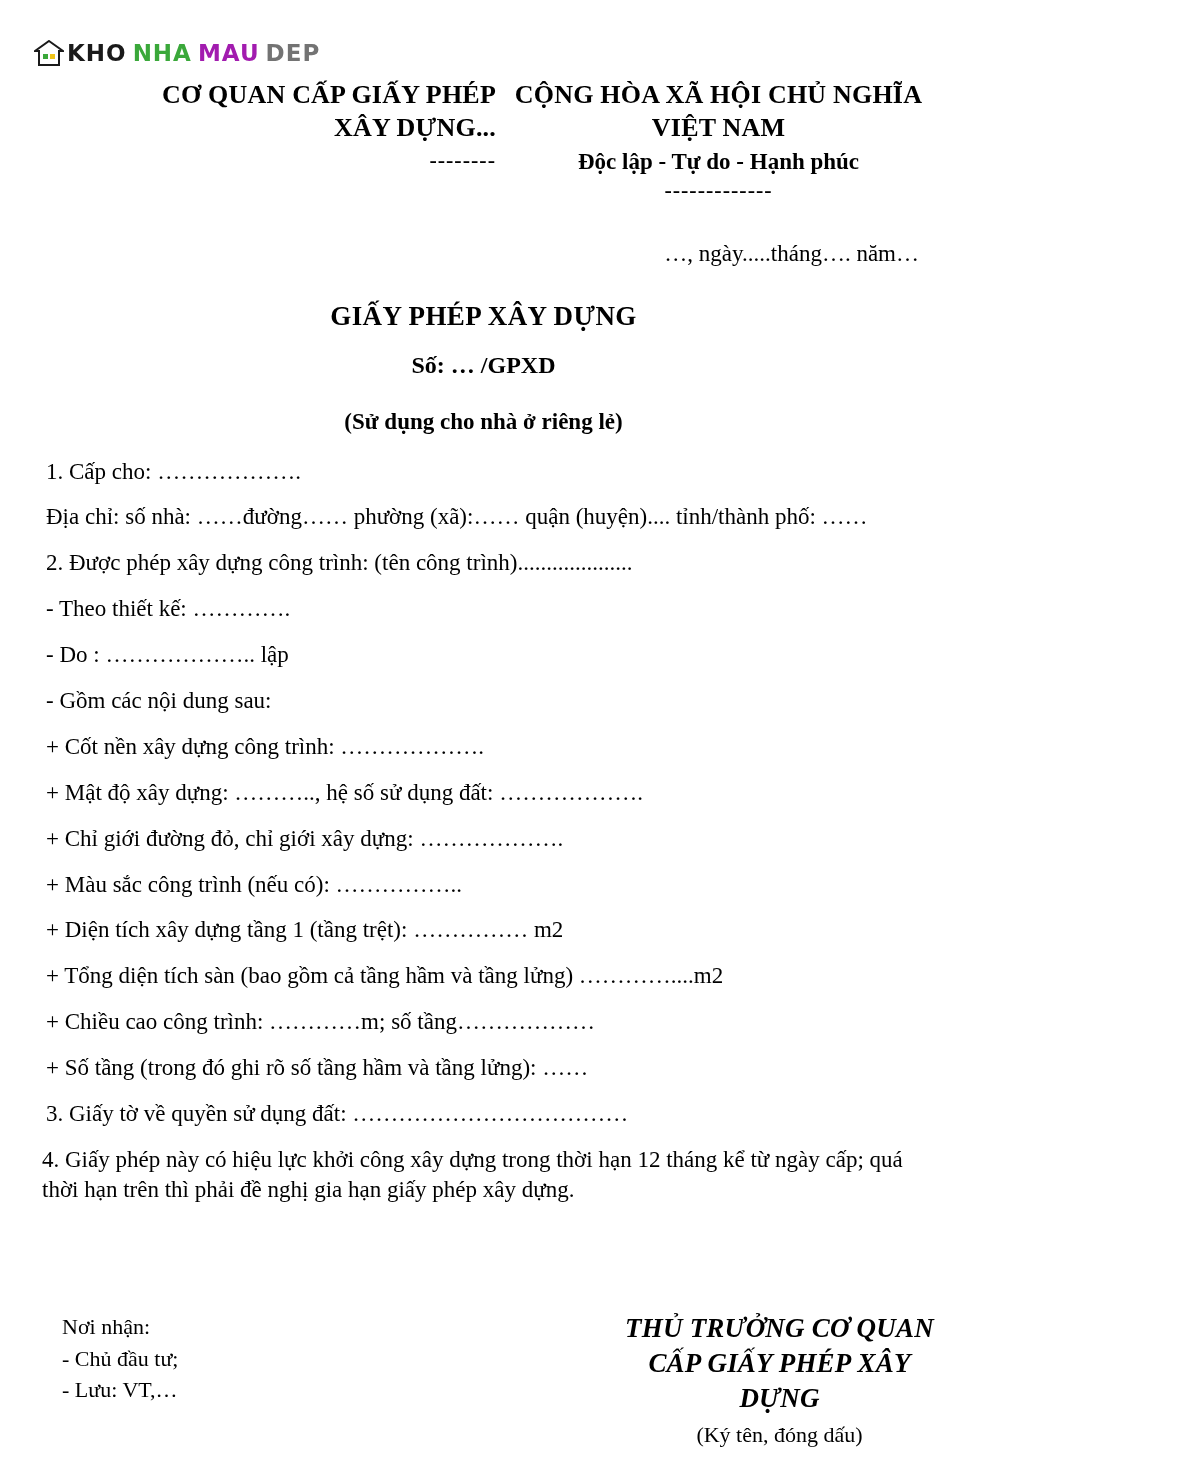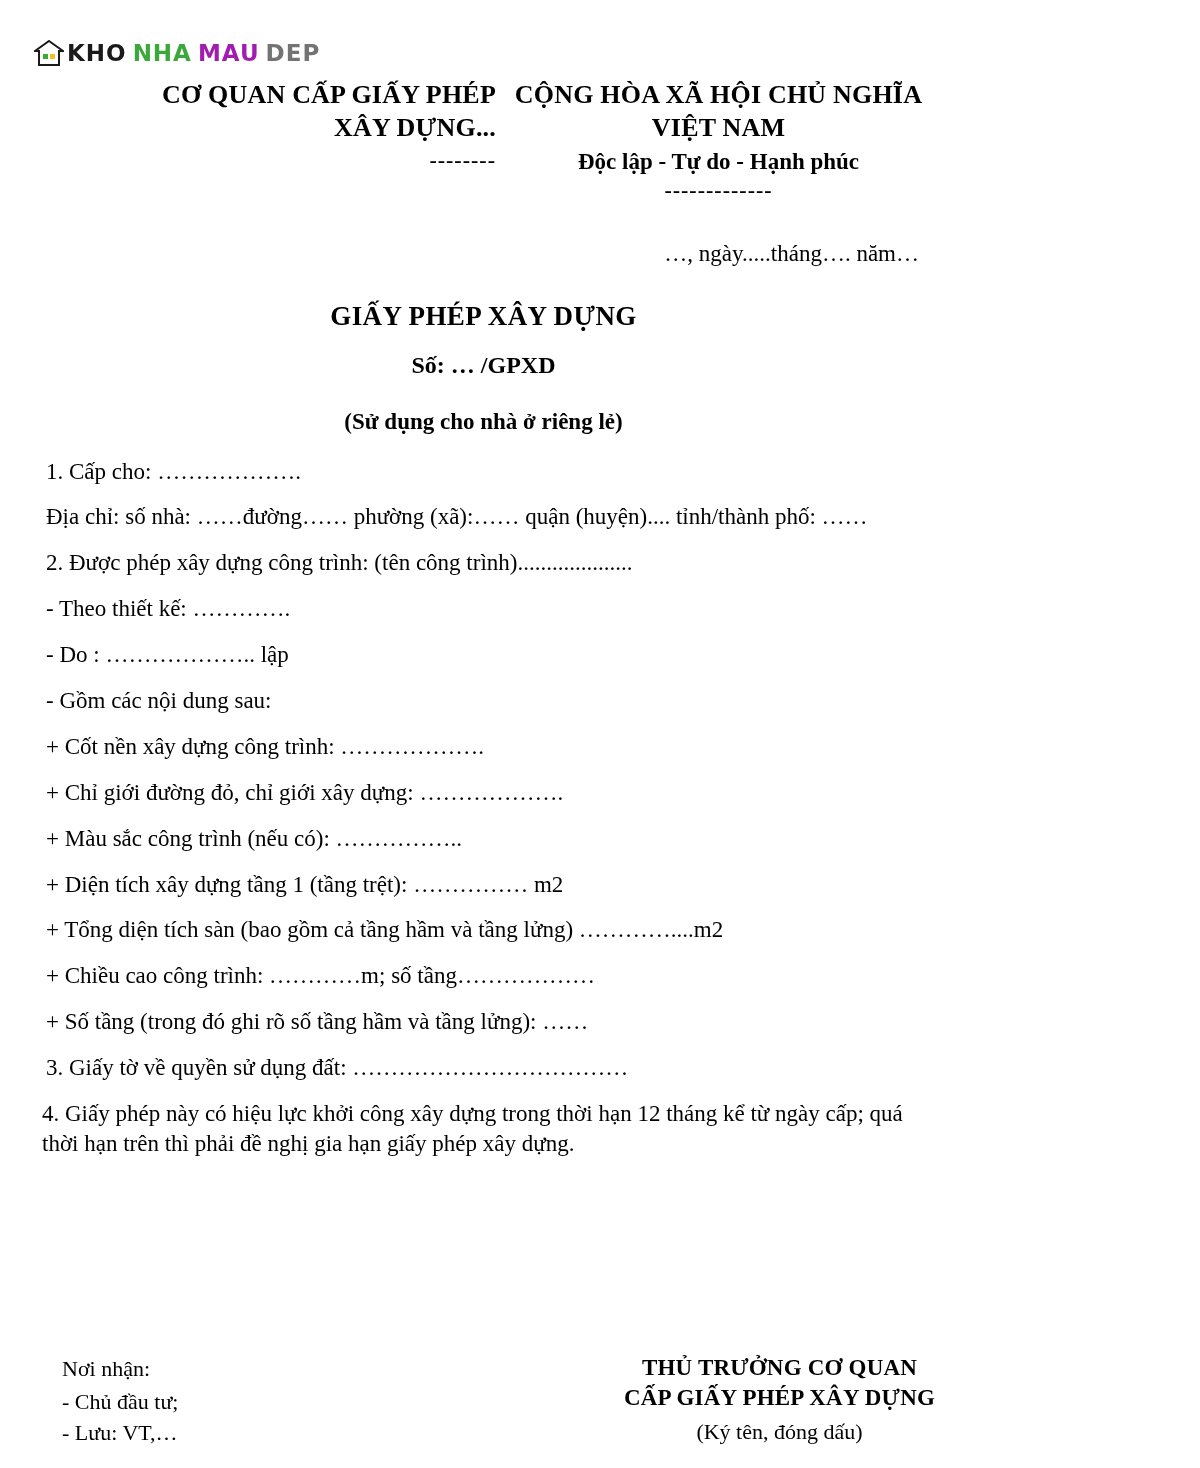--- a/index.html
+++ b/index.html
@@ -138,23 +138,24 @@
     line-height: 1.42;
   }
   .ft-left .nn-title { margin-bottom: 1px; }
   .ft-right {
     flex: 1;
     text-align: center;
     font-size: 23px;
   }
   .ft-right .ft-bold {
     font-weight: bold;
-    font-size: 23px;
+    font-size: 27px;
     line-height: 1.30;
     letter-spacing: 0.2px;
+    font-style: italic;
   }
   .ft-right .ft-note {
     margin-top: 6px;
     font-size: 22px;
   }
 </style>
 </head>
 <body>
 
 <div class="page">
@@ -193,20 +194,21 @@
   <div class="doc-scope">(Sử dụng cho nhà ở riêng lẻ)</div>
 
   <div class="body-block">
     <p class="line">1. Cấp cho: ……………….</p>
     <p class="line">Địa chỉ: số nhà: ……đường…… phường (xã):…… quận (huyện).... tỉnh/thành phố: ……</p>
     <p class="line">2. Được phép xây dựng công trình: (tên công trình)....................</p>
     <p class="line">- Theo thiết kế: ………….</p>
     <p class="line">- Do : ……………….. lập</p>
     <p class="line">- Gồm các nội dung sau:</p>
     <p class="line">+ Cốt nền xây dựng công trình: ……………….</p>
+    <p class="line">+ Mật độ xây dựng: ……….., hệ số sử dụng đất: ……………….</p>
     <p class="line">+ Chỉ giới đường đỏ, chỉ giới xây dựng: ……………….</p>
     <p class="line">+ Màu sắc công trình (nếu có): ……………..</p>
     <p class="line">+ Diện tích xây dựng tầng 1 (tầng trệt): ……………  m2</p>
     <p class="line">+ Tổng diện tích sàn (bao gồm cả tầng hầm và tầng lửng) …………....m2</p>
     <p class="line">+ Chiều cao công trình: …………m; số tầng………………</p>
     <p class="line">+ Số tầng (trong đó ghi rõ số tầng hầm và tầng lửng): ……</p>
     <p class="line">3. Giấy tờ về quyền sử dụng đất: ………………………………</p>
     <p class="line wrap">4. Giấy phép này có hiệu lực khởi công xây dựng trong thời hạn 12 tháng kể từ ngày cấp; quá thời hạn trên thì phải đề nghị gia hạn giấy phép xây dựng.</p>
   </div>
 

